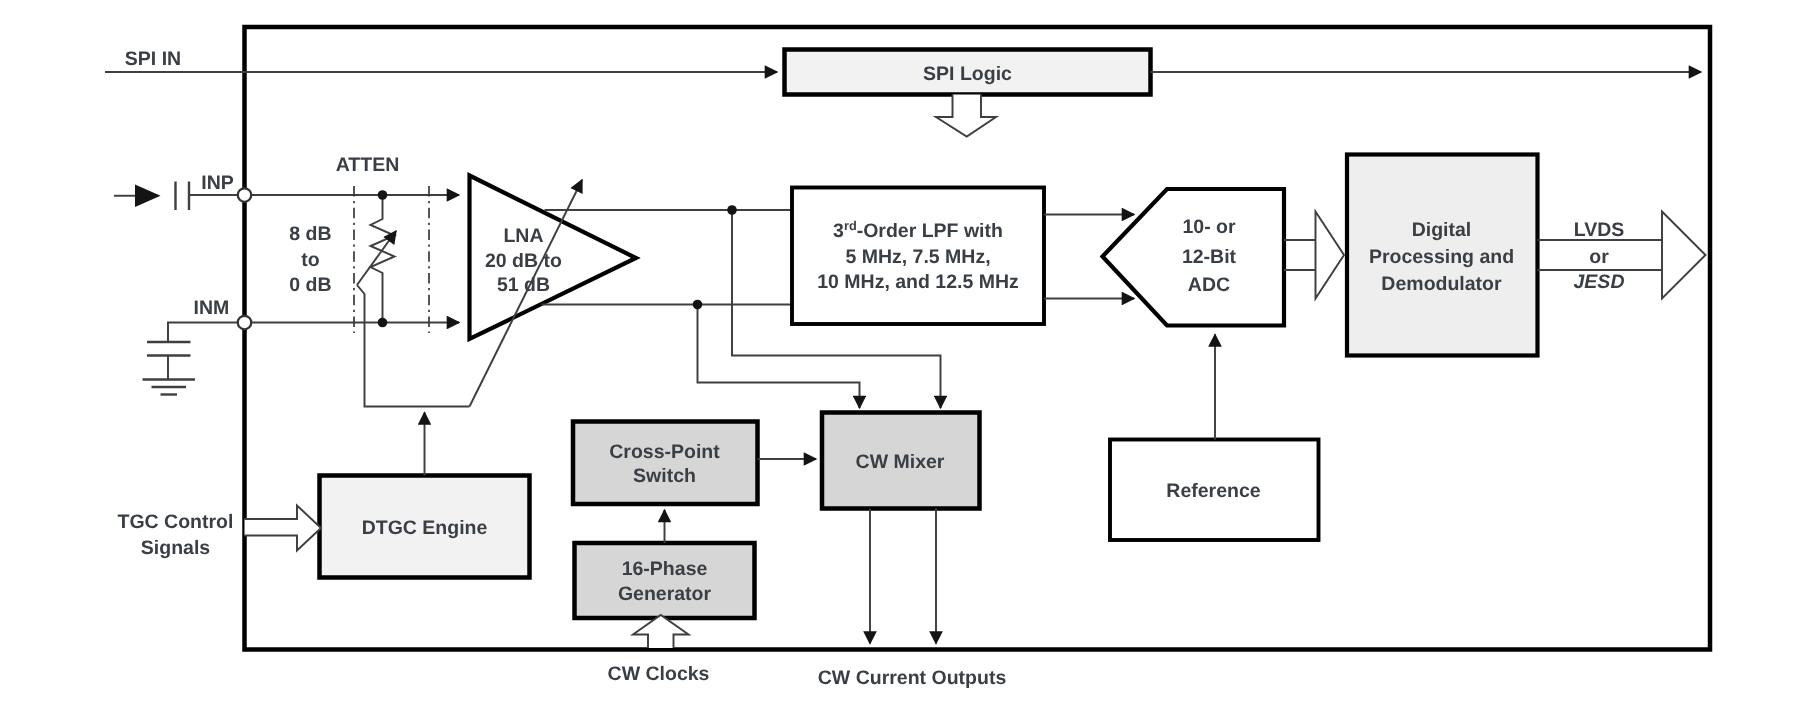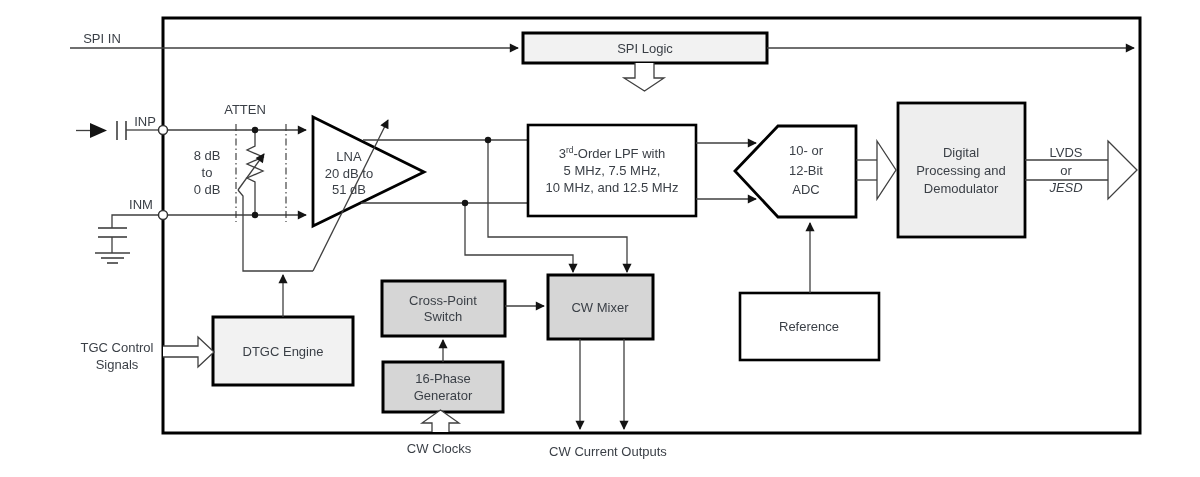--- a/index.html
+++ b/index.html
@@ -1,16 +1,16 @@
 <!DOCTYPE html>
 <html><head>
 <meta charset="utf-8">
 <style>
   html,body{margin:0;padding:0;background:#fff;}
-  .stage{position:relative;width:1200px;height:474px;background:#ffffff;overflow:hidden;}
+  .stage{position:relative;width:1200px;height:474px;background:#ffffff;overflow:hidden;font-weight:bold;}
   svg{position:absolute;left:0;top:0;}
   .t{font-family:"Liberation Sans","DejaVu Sans",sans-serif;font-size:13px;fill:#3a3f46;}
   .ti{font-style:italic;}
   .thin{stroke:#3f3f3f;stroke-width:1.3;fill:none;}
   .thick{stroke:#000000;stroke-width:3;fill:none;}
   .b-light{stroke:#000000;stroke-width:3;fill:#f2f2f2;}
   .b-med{stroke:#000000;stroke-width:3;fill:#d6d6d6;}
   .b-white{stroke:#000000;stroke-width:2.6;fill:#ffffff;}
   .b-gray{stroke:#000000;stroke-width:2.8;fill:#eeeeee;}
   .hollow{fill:#ffffff;stroke:#3f3f3f;stroke-width:1.3;}

